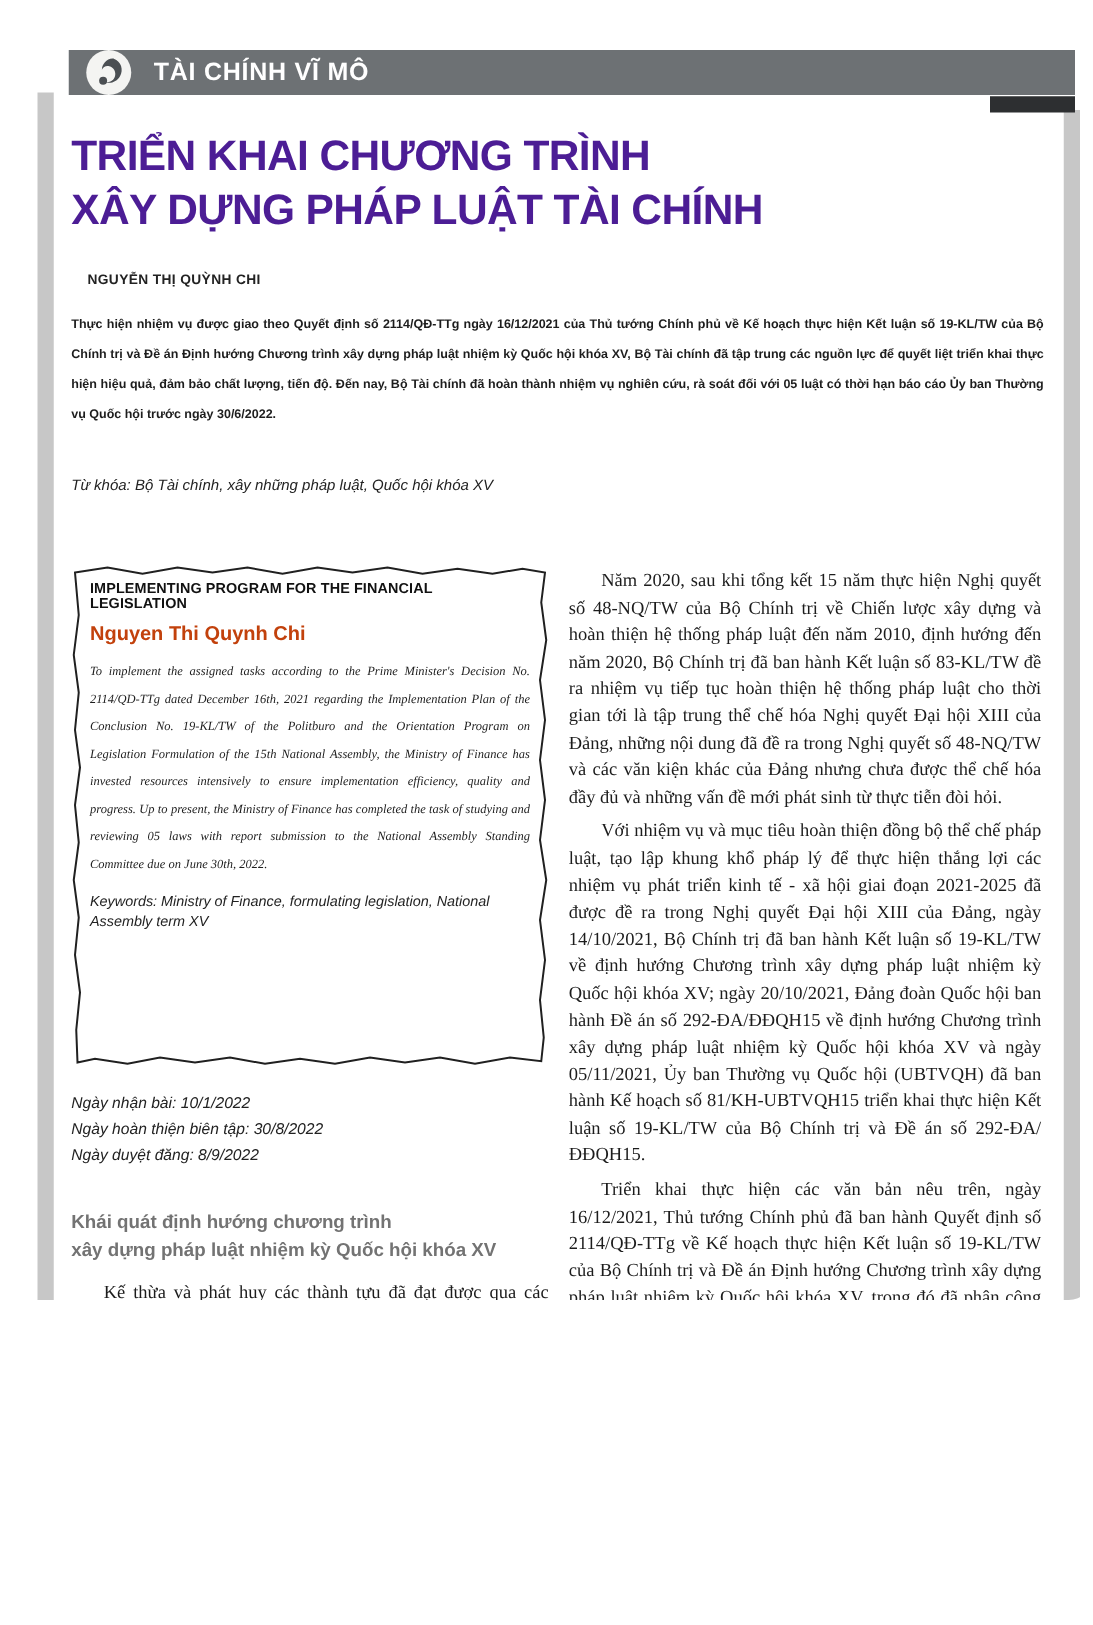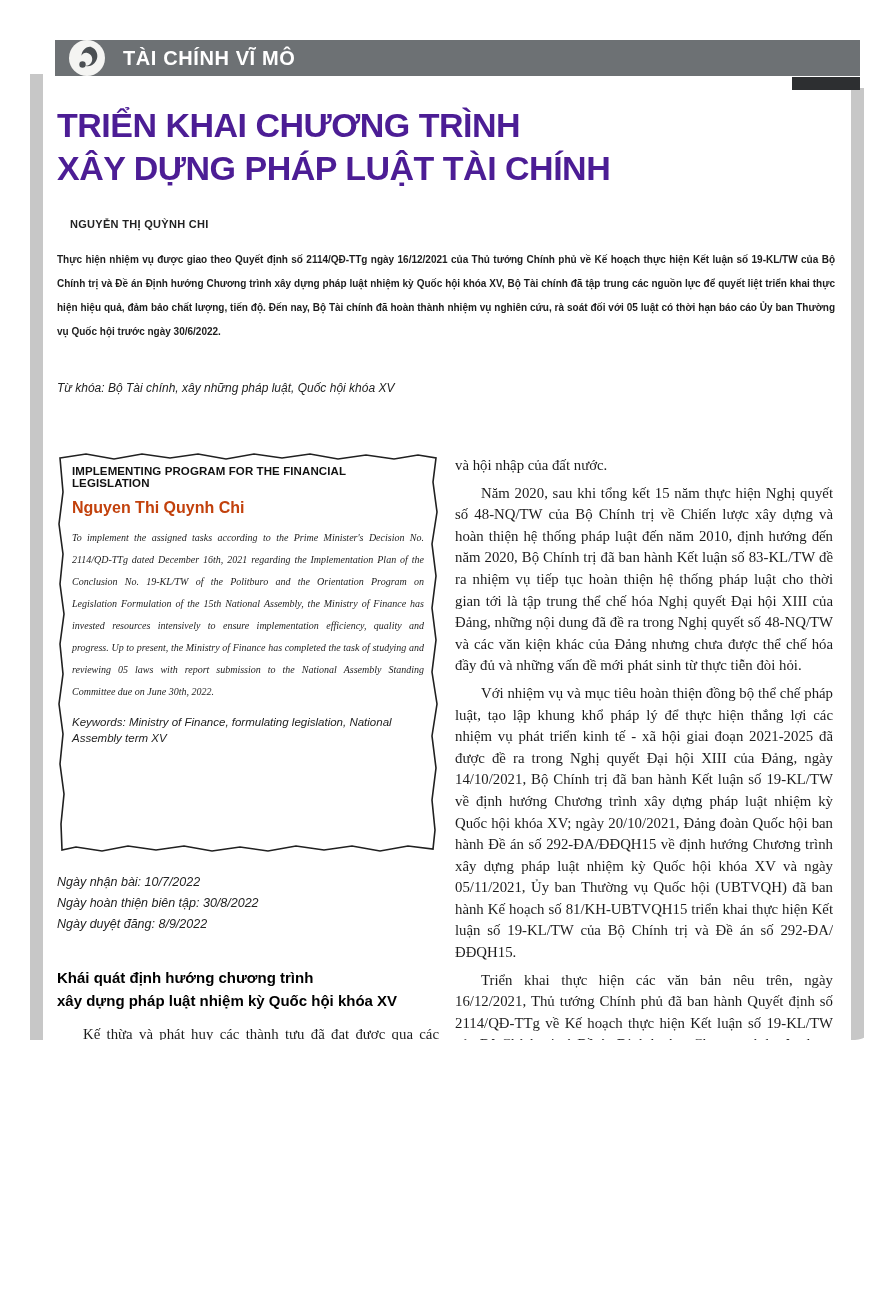--- a/index.html
+++ b/index.html
@@ -41,21 +41,21 @@
   .en-abstract{font-family:"Liberation Serif",serif;font-style:italic;font-size:10px;
         line-height:22px;text-align:justify;margin-top:10px;color:#1d1d1d;}
   .en-keywords{font-style:italic;font-size:11.5px;line-height:16px;margin-top:11px;color:#222;}
 
   
   .dates{position:absolute;left:57px;top:872px;font-style:italic;font-size:12.5px;
         line-height:21px;color:#222;}
 
   
   .section-heading{position:absolute;left:57px;top:966px;width:382px;
-        font-weight:bold;font-size:15px;line-height:23px;color:#000000;}
+        font-weight:bold;font-size:15px;line-height:23px;color:#737373;}
   .body-text{font-family:"Liberation Serif",serif;font-size:14.8px;line-height:21.6px;
         text-align:justify;color:#1c1c1c;}
   .left-para{position:absolute;left:57px;top:1024px;width:382px;max-height:226px;overflow:hidden;}
   .left-para p{margin:0;text-indent:26px;}
   .right-col{position:absolute;left:455px;top:455px;width:378px;max-height:792px;overflow:hidden;}
   .right-col p{margin:0 0 6px 0;text-indent:26px;}
   .right-col p.no-indent{text-indent:0;}
 
   .page-number{position:absolute;left:810px;top:1235px;font-weight:bold;font-size:13px;color:#222;}
 </style>
@@ -98,35 +98,34 @@
     </svg>
     <div class="en-inner">
       <div class="en-title">IMPLEMENTING PROGRAM FOR THE FINANCIAL LEGISLATION</div>
       <div class="en-author">Nguyen Thi Quynh Chi</div>
       <div class="en-abstract">To implement the assigned tasks according to the Prime Minister's Decision No. 2114/QD-TTg dated December 16th, 2021 regarding the Implementation Plan of the Conclusion No. 19-KL/TW of the Politburo and the Orientation Program on Legislation Formulation of the 15th National Assembly, the Ministry of Finance has invested resources intensively to ensure implementation efficiency, quality and progress. Up to present, the Ministry of Finance has completed the task of studying and reviewing 05 laws with report submission to the National Assembly Standing Committee due on June 30th, 2022.</div>
       <div class="en-keywords">Keywords: Ministry of Finance, formulating legislation, National Assembly term XV</div>
     </div>
   </div>
 
   <div class="dates">
-    <div>Ngày nhận bài: 10/7/2022</div>
+    <div>Ngày nhận bài: 10/1/2022</div>
     <div>Ngày hoàn thiện biên tập: 30/8/2022</div>
     <div>Ngày duyệt đăng: 8/9/2022</div>
   </div>
 
   <div class="section-heading">
     <span>Khái quát định hướng chương trình</span><br>
     <span>xây dựng pháp luật nhiệm kỳ Quốc hội khóa XV</span>
   </div>
   <div class="left-para body-text">
     <p>Kế thừa và phát huy các thành tựu đã đạt được qua các nhiệm kỳ, Quốc hội khóa XIV tiếp tục đẩy mạnh hoạt động lập pháp, đã xây dựng và ban hành được một số lượng lớn văn bản quy phạm pháp luật, kịp thời thể chế hóa chủ trương, đường lối của Đảng về xây dựng Nhà nước pháp quyền xã hội chủ nghĩa của Nhân dân, do Nhân dân và vì Nhân dân; tiếp tục cụ thể hóa Hiến pháp năm 2013, đáp ứng kịp thời yêu cầu quản lý nhà nước, phát triển kinh tế - xã hội</p>
   </div>
 
   <div class="right-col body-text">
-    <p class="no-indent">và hội nhập của đất nước.</p>
     <p>Năm 2020, sau khi tổng kết 15 năm thực hiện Nghị quyết số 48-NQ/TW của Bộ Chính trị về Chiến lược xây dựng và hoàn thiện hệ thống pháp luật đến năm 2010, định hướng đến năm 2020, Bộ Chính trị đã ban hành Kết luận số 83-KL/TW đề ra nhiệm vụ tiếp tục hoàn thiện hệ thống pháp luật cho thời gian tới là tập trung thể chế hóa Nghị quyết Đại hội XIII của Đảng, những nội dung đã đề ra trong Nghị quyết số 48-NQ/TW và các văn kiện khác của Đảng nhưng chưa được thể chế hóa đầy đủ và những vấn đề mới phát sinh từ thực tiễn đòi hỏi.</p>
     <p>Với nhiệm vụ và mục tiêu hoàn thiện đồng bộ thể chế pháp luật, tạo lập khung khổ pháp lý để thực hiện thắng lợi các nhiệm vụ phát triển kinh tế - xã hội giai đoạn 2021-2025 đã được đề ra trong Nghị quyết Đại hội XIII của Đảng, ngày 14/10/2021, Bộ Chính trị đã ban hành Kết luận số 19-KL/TW về định hướng Chương trình xây dựng pháp luật nhiệm kỳ Quốc hội khóa XV; ngày 20/10/2021, Đảng đoàn Quốc hội ban hành Đề án số 292-ĐA/ĐĐQH15 về định hướng Chương trình xây dựng pháp luật nhiệm kỳ Quốc hội khóa XV và ngày 05/11/2021, Ủy ban Thường vụ Quốc hội (UBTVQH) đã ban hành Kế hoạch số 81/KH-UBTVQH15 triển khai thực hiện Kết luận số 19-KL/TW của Bộ Chính trị và Đề án số 292-ĐA/ĐĐQH15.</p>
     <p>Triển khai thực hiện các văn bản nêu trên, ngày 16/12/2021, Thủ tướng Chính phủ đã ban hành Quyết định số 2114/QĐ-TTg về Kế hoạch thực hiện Kết luận số 19-KL/TW của Bộ Chính trị và Đề án Định hướng Chương trình xây dựng pháp luật nhiệm kỳ Quốc hội khóa XV, trong đó đã phân công nhiệm vụ, giao trách nhiệm cho các bộ, ngành chủ trì, phối hợp thực hiện</p>
   </div>
 
   <div class="page-number">3</div>
 
 </div>
 
 </body></html>

